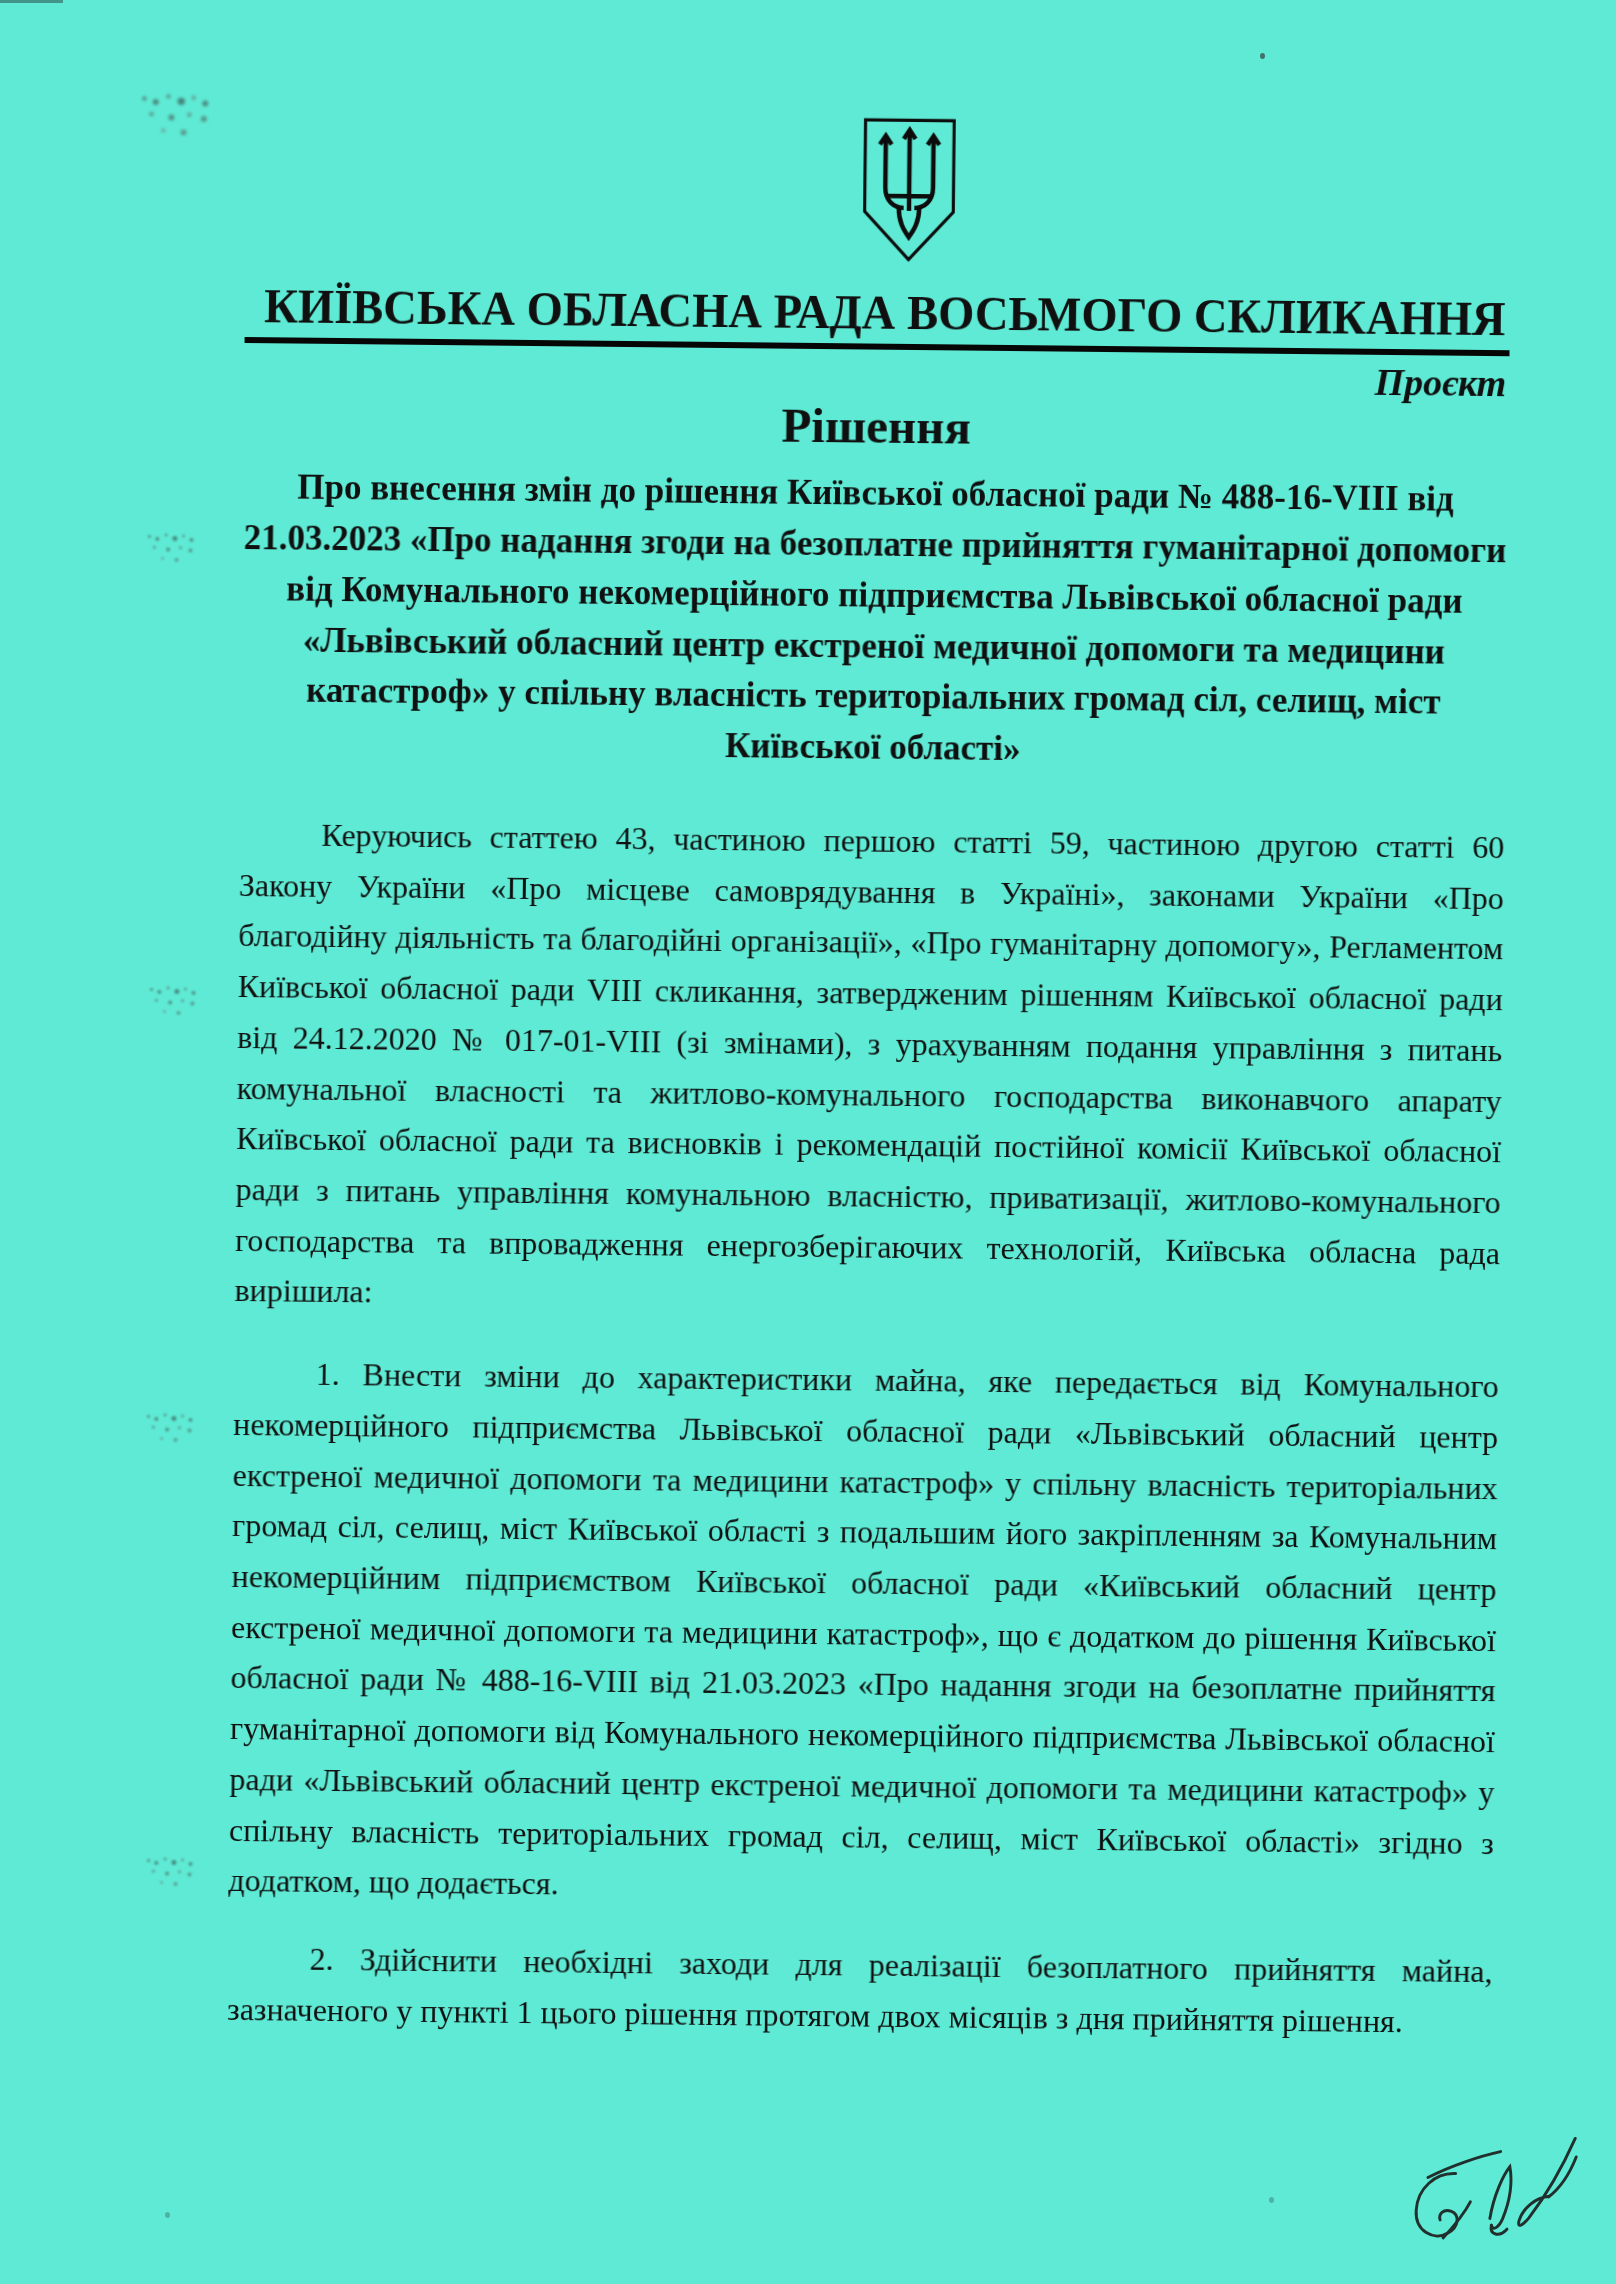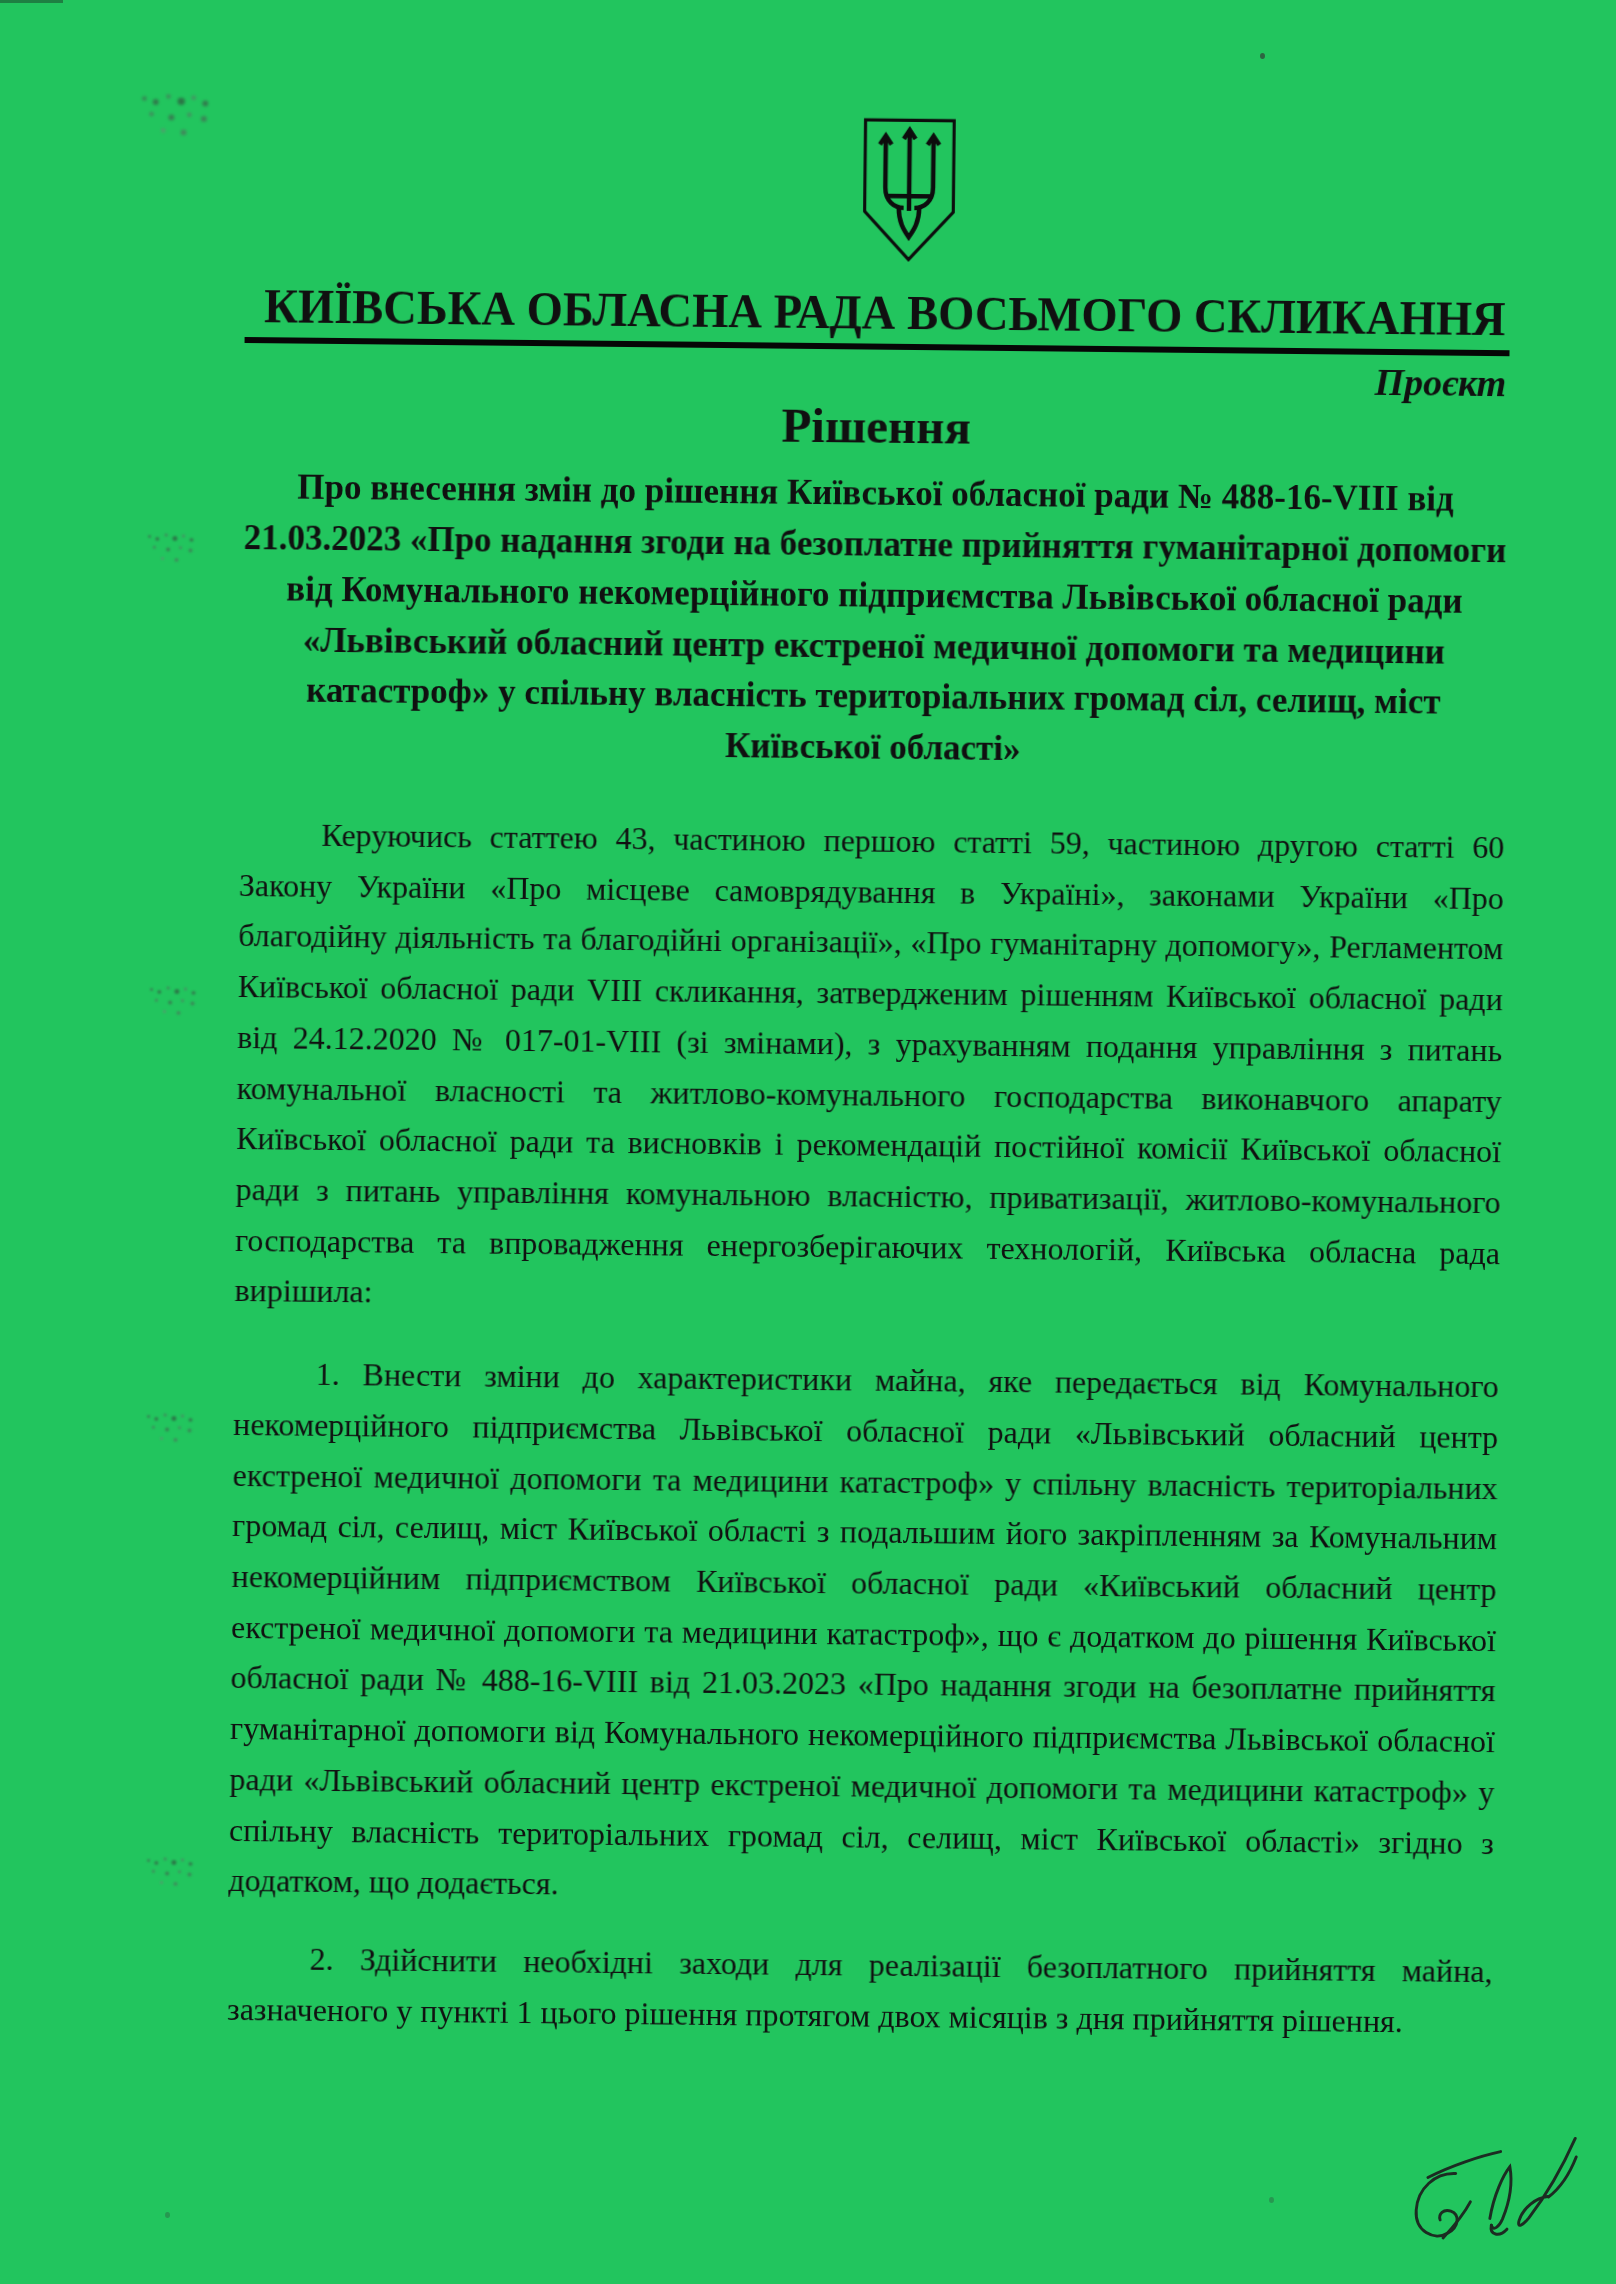--- a/index.html
+++ b/index.html
@@ -1,20 +1,20 @@
 <!DOCTYPE html>
 <html lang="uk" style="font-size:7.8px"><head>
 <meta charset="utf-8">
 <style>
   html,body { margin:0; padding:0; background:#e8e8e8; }
   .page {
     position:relative;
     width:1617px; height:2284px;
     margin:0 auto;
-    background:#22c55e;
+    background:#5eead4;
     overflow:hidden;
     font-family:"Liberation Serif","DejaVu Serif",serif;
     color:#101010;
   }
   .content {
     position:absolute;
     left:247px; top:108px; width:1265px;
     transform:rotate(0.6deg);
     transform-origin:0 0;
     filter:blur(0.2px);

